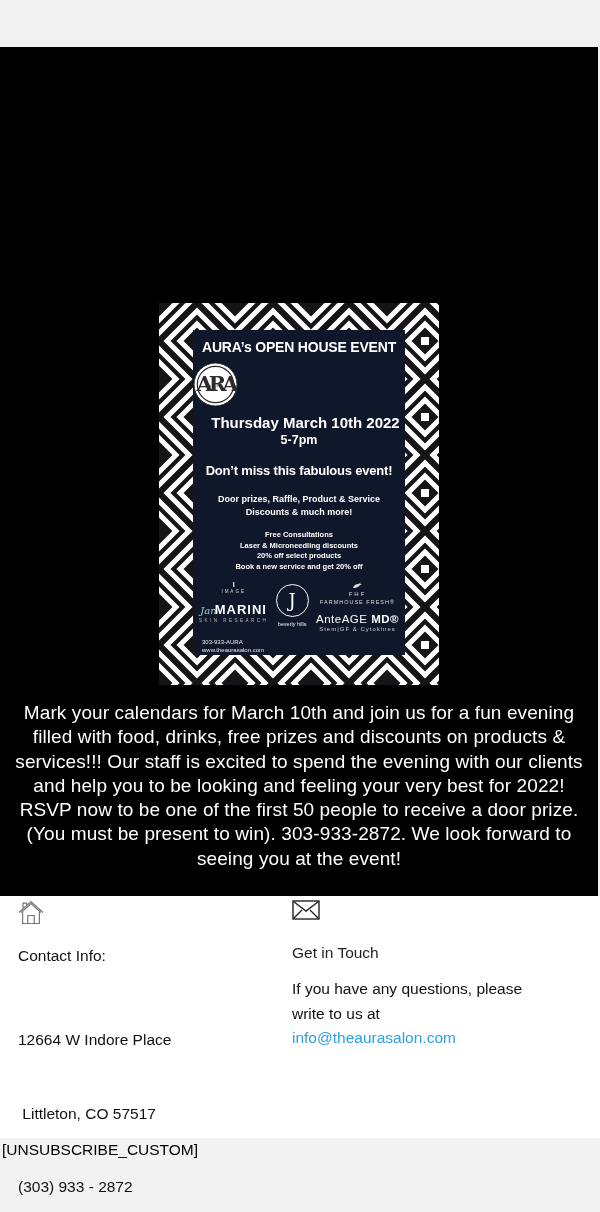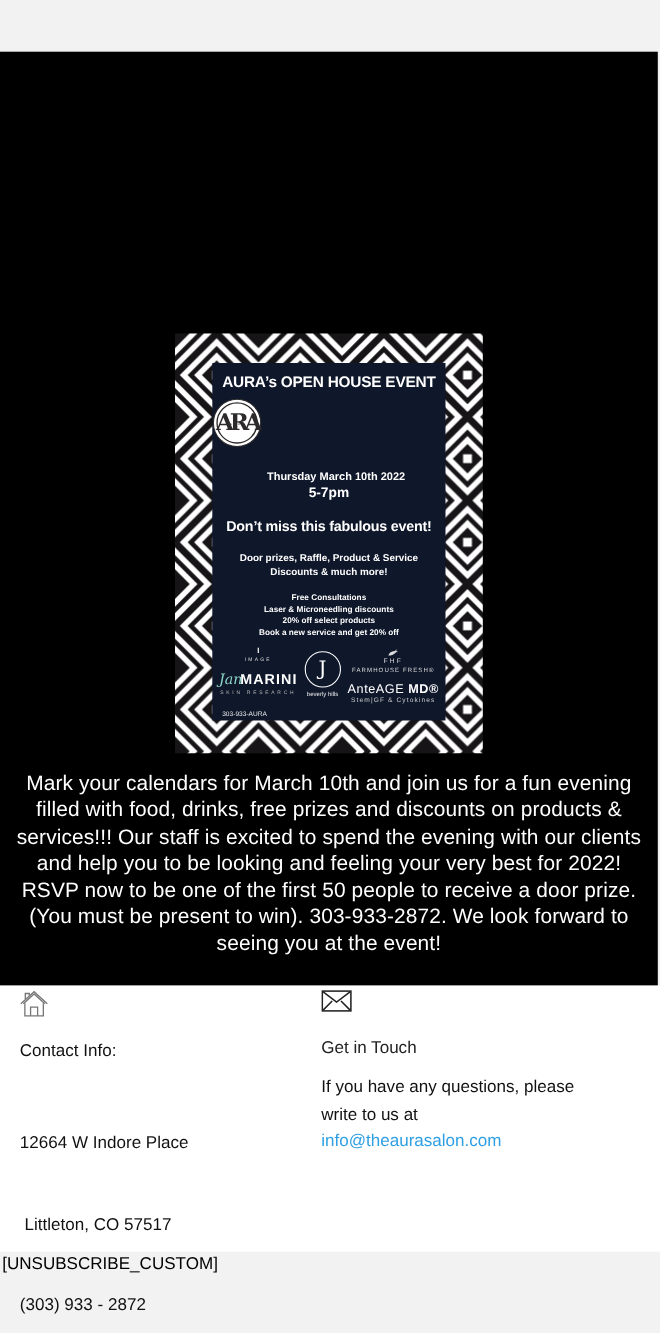--- a/index.html
+++ b/index.html
@@ -10,31 +10,31 @@
 
   .main-black { width:598px; height:849px; background:#000; padding-top:256px; }
 
   
   .flyer { width:280px; height:382px; margin:0 auto; position:relative; }
   .flyer svg.pattern { position:absolute; inset:0; display:block; }
   .flyer-inner { position:absolute; left:34px; right:34px; top:27px; bottom:30px;
                  background:#0f172a; color:#fff; text-align:center; overflow:hidden; }
   .flyer-title { margin-top:9px; font-size:14px; font-weight:bold; letter-spacing:-0.2px; }
   .logo-wrap { margin-top:7px; display:flex; justify-content:flex-start; }
-  .flyer-date { margin-top:21px; font-size:10px; font-weight:bold;padding-left:13px; }
+  .flyer-date { margin-top:7px; font-size:15px; font-weight:bold;padding-left:13px; }
   .flyer-time { margin-top:2px; font-size:12.5px; font-weight:bold; }
   .flyer-tagline { margin-top:16px; font-size:13px; font-weight:bold; letter-spacing:-0.2px; }
   .flyer-details { margin-top:15px; font-size:9px; font-weight:bold; line-height:12.5px; }
   .flyer-offers { margin-top:12px; font-size:7.5px; font-weight:bold; line-height:10.5px;text-align:center; }
   .brands { margin-top:9px; display:flex; justify-content:space-between; padding:0 6px; align-items:flex-start; }
   .brand-col { display:flex; flex-direction:column; align-items:center; }
   .b-image-i { font-size:7px; font-weight:bold; }
   .b-image { font-size:4.5px; letter-spacing:2px; color:#ddd; margin-top:1px; }
   .b-marini-row { margin-top:8px; display:flex; align-items:baseline; }
-  .b-jan { font-family:"DejaVu Serif", serif; font-style:italic; font-size:13px; color:#8fd8c8; margin-right:-2px; }
+  .b-jan { font-family:"DejaVu Serif", serif; font-style:italic; font-size:10px; color:#8fd8c8; margin-right:-2px; }
   .b-marini { font-size:13px; font-weight:bold; letter-spacing:1px; }
   .b-marini-sub { font-size:4.5px; letter-spacing:2.5px; color:#bbb; margin-top:1px; }
   .b-jcircle { width:33px; height:33px; border:1.6px solid #fff; border-radius:50%;
                display:flex; align-items:center; justify-content:center;
                font-family:"DejaVu Serif", serif; font-size:18px; margin-top:3px; }
   .b-jsub { font-size:5.5px; margin-top:4px; color:#eee; }
   .b-fhf { font-size:6px; letter-spacing:2px; color:#ddd; margin-top:2px; }
   .b-farmhouse { font-size:5.5px; letter-spacing:1px; color:#ddd; margin-top:2px; }
   .b-anteage { margin-top:8px; font-size:11.5px; letter-spacing:0.5px; }
   .b-anteage .bold { font-weight:bold; }

